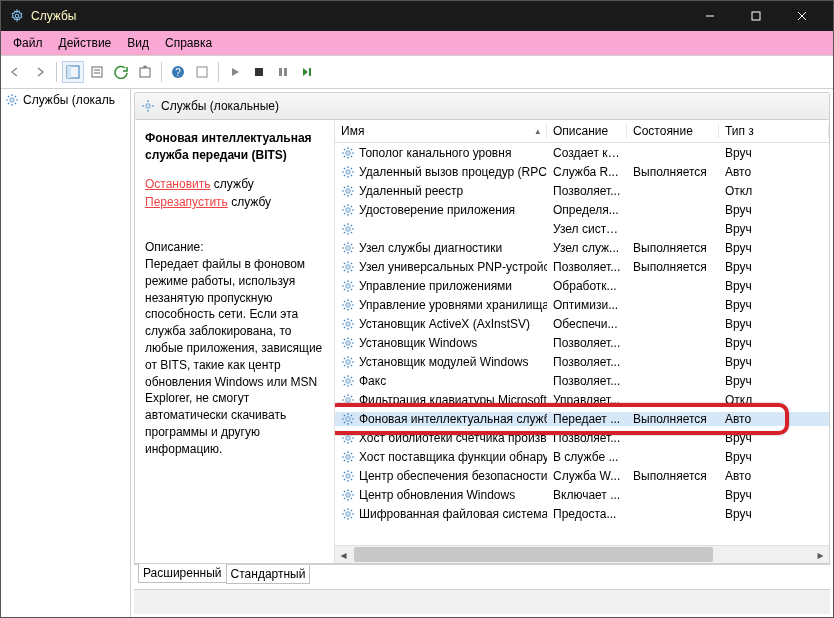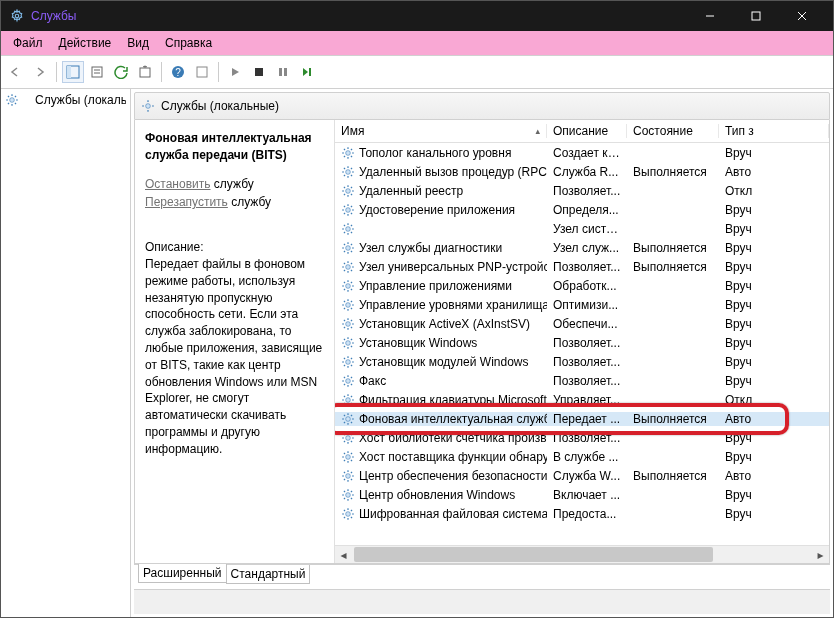--- a/index.html
+++ b/index.html
@@ -1,36 +1,36 @@
 <!DOCTYPE html>
 <html><head>
 <meta charset="utf-8">
 <style>
 html,body{margin:0;padding:0;font-family:"Segoe UI",Tahoma,sans-serif;font-size:12px;color:#000;background:#fff;overflow:hidden}
 .window{width:834px;height:618px;background:#fff;border:1px solid #555;box-sizing:border-box;display:flex;flex-direction:column;position:relative}
-.titlebar{height:30px;background:#1a1a1a;color:#8b5cf6;display:flex;align-items:center;padding:0 8px;flex:none}
+.titlebar{height:30px;background:#1a1a1a;color:#fef9c3;display:flex;align-items:center;padding:0 8px;flex:none}
 .titlebar .title-icon{width:16px;height:16px;margin-right:6px;display:flex;align-items:center;justify-content:center}
 .titlebar .title{flex:1;font-size:12px}
 .titlebar .win-btn{width:46px;height:30px;display:flex;align-items:center;justify-content:center;color:#fff}
 .titlebar .win-btn.close svg{stroke:#fff}
 .menubar{height:20px;display:flex;align-items:center;padding:2px 6px;border-bottom:1px solid #d0d0d0;gap:4px;flex:none;background:#f9a8d4}
 .menubar .mi{padding:2px 6px}
 .toolbar{height:28px;display:flex;align-items:center;padding:2px 4px;border-bottom:1px solid #d0d0d0;gap:2px;flex:none;background:#fff}
 .toolbar .tb{width:22px;height:22px;display:flex;align-items:center;justify-content:center;border:1px solid transparent;box-sizing:border-box}
 .toolbar .tb.enabled{border:1px solid #bcd0e8;background:#eef4fb}
 .toolbar .sep{width:1px;height:20px;background:#ccc;margin:0 3px}
 .body{flex:1;display:flex;min-height:0}
 .tree{width:130px;border-right:1px solid #d0d0d0;padding:4px;box-sizing:border-box;flex:none;background:#fff}
-.tree-item{display:flex;align-items:center;gap:16px;font-size:12px;overflow:hidden;white-space:nowrap}
+.tree-item{display:flex;align-items:center;gap:4px;font-size:12px;overflow:hidden;white-space:nowrap}
 .main{flex:1;display:flex;flex-direction:column;min-width:0}
 .main-head{height:26px;border:1px solid #d0d0d0;margin:3px 3px 0 3px;display:flex;align-items:center;padding:0 6px;gap:6px;background:linear-gradient(#f7f7f7,#ececec);border-radius:2px 2px 0 0;flex:none}
 .panes{flex:1;display:flex;margin:0 3px 0 3px;border-left:1px solid #d0d0d0;border-right:1px solid #d0d0d0;border-bottom:1px solid #d0d0d0;min-height:0}
 .detail{width:200px;padding:10px 10px 10px 10px;box-sizing:border-box;border-right:1px solid #e0e0e0;flex:none;font-size:12px;line-height:1.4}
 .detail .svc-title{font-weight:700;margin-bottom:12px}
-.detail a{color:#737373;text-decoration:underline}
+.detail a{color:#ef4444;text-decoration:underline}
 .list-wrap{flex:1;display:flex;flex-direction:column;min-width:0}
 .list-head{display:flex;border-bottom:1px solid #e0e0e0;height:22px;align-items:center;flex:none;background:#fff}
 .list-head .col{padding:0 6px;font-size:12px;border-right:1px solid #e8e8e8;box-sizing:border-box;white-space:nowrap;overflow:hidden;display:flex;align-items:center;}
 .col.name{width:212px}
 .col.desc{width:80px}
 .col.state{width:92px}
 .col.startup{flex:1}
 .sort-ind{font-size:9px;color:#666}
 .rows{flex:1;overflow:hidden;position:relative}
 .row{display:flex;height:19px;align-items:center}

